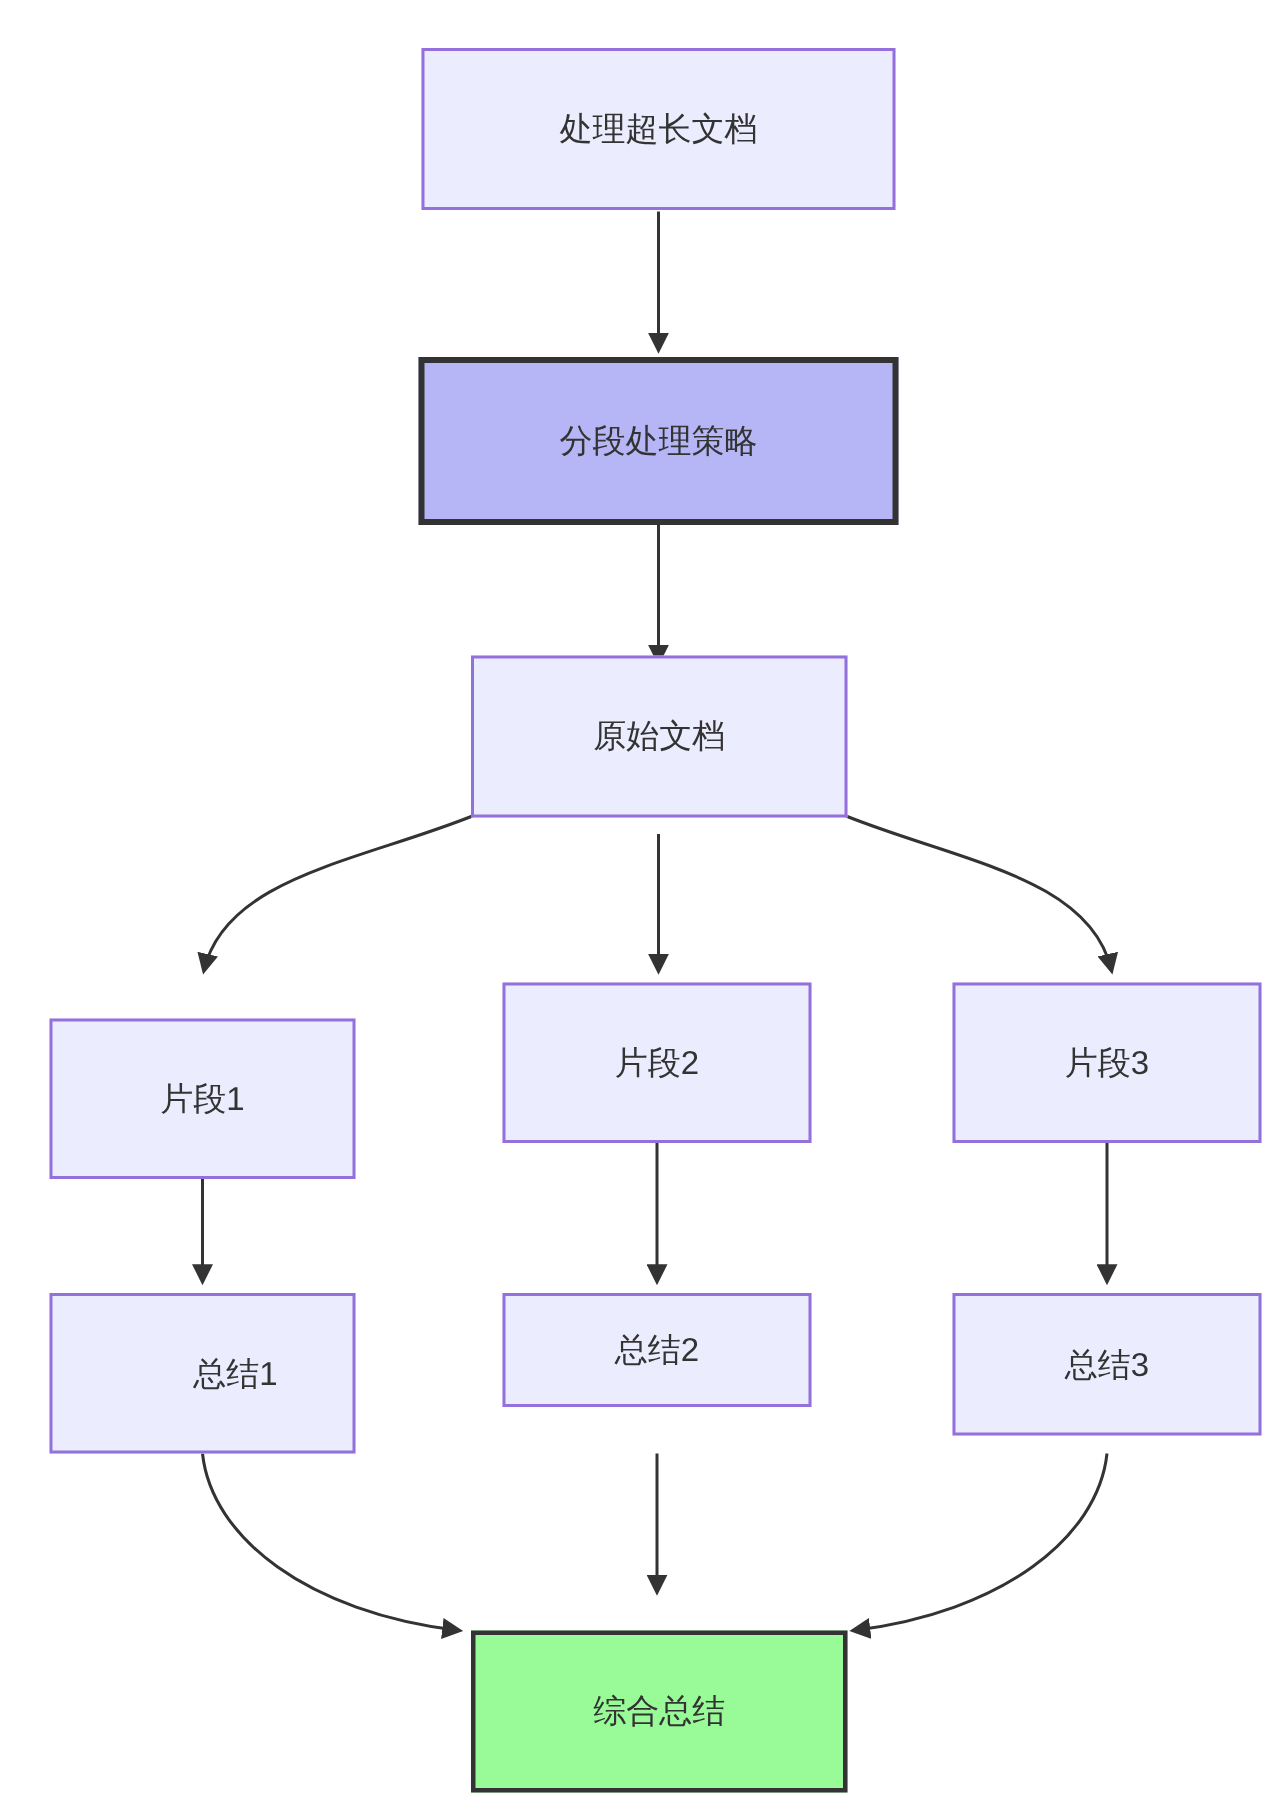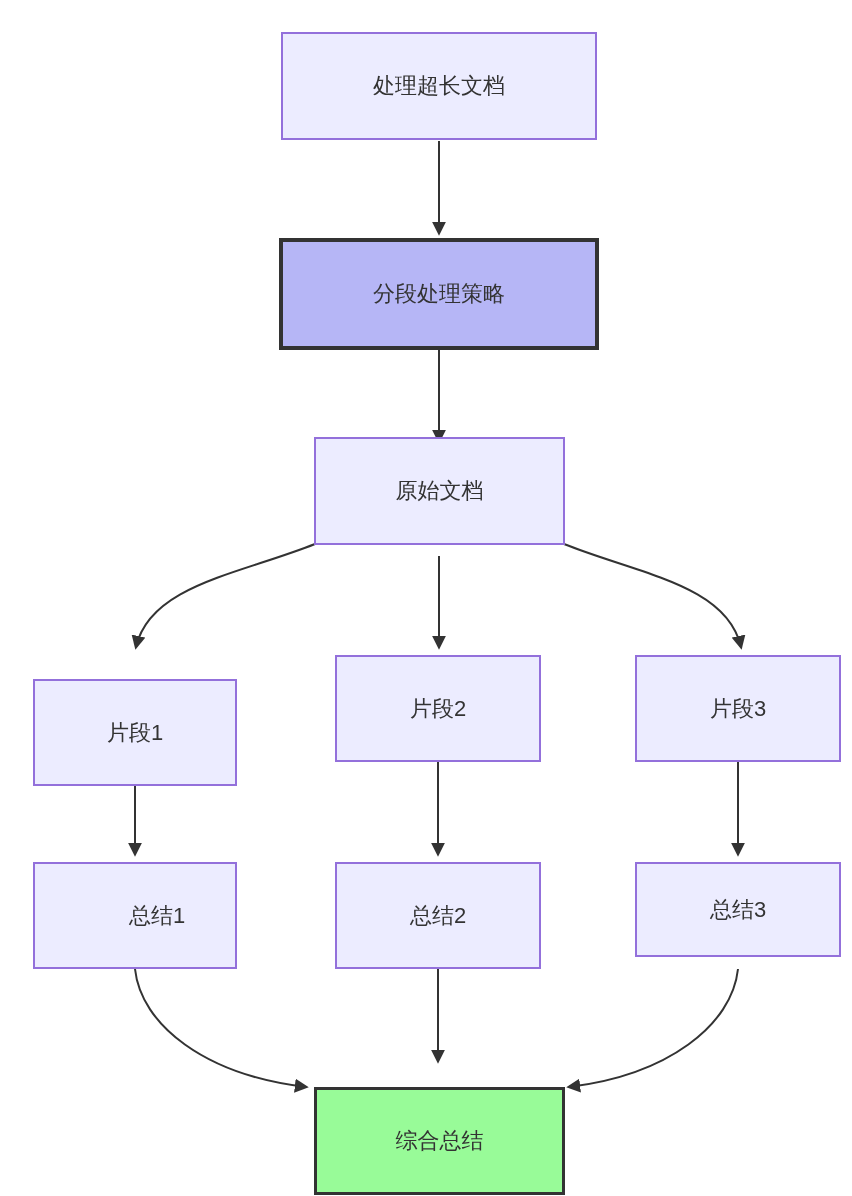--- a/index.html
+++ b/index.html
@@ -89,21 +89,21 @@
   </div>
 
   <div class="node" style="left:635px;top:655px;width:206px;height:107px;">
     <span>片段3</span>
   </div>
 
   <div class="node" style="left:33px;top:862px;width:204px;height:107px;padding-left:44px;">
     <span>总结1</span>
   </div>
 
-  <div class="node" style="left:335px;top:862px;width:206px;height:107px;">
+  <div class="node" style="left:335px;top:862px;width:206px;height:76px;">
     <span>总结2</span>
   </div>
 
   <div class="node" style="left:635px;top:862px;width:206px;height:95px;">
     <span>总结3</span>
   </div>
 
   <div class="node node--success" style="left:314px;top:1067px;width:251px;height:108px;">
     <span>综合总结</span>
   </div>

